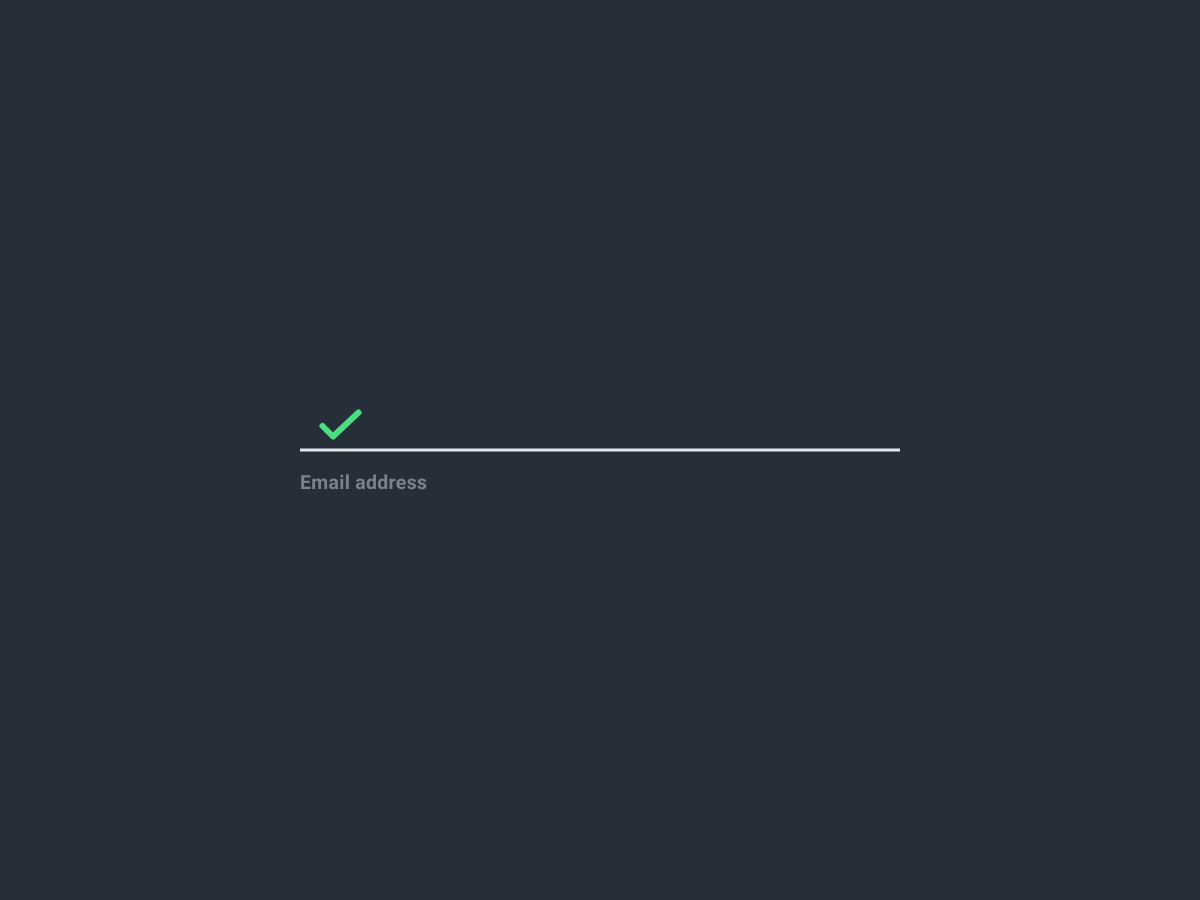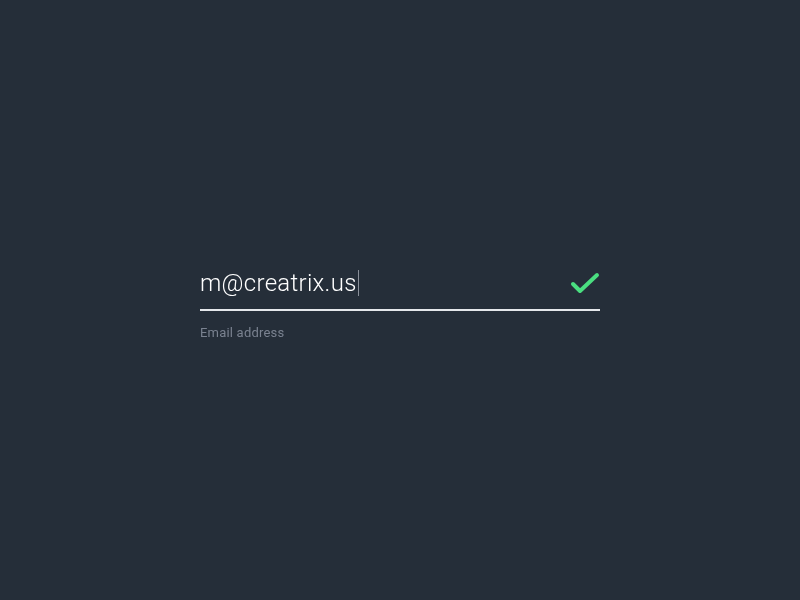--- a/index.html
+++ b/index.html
@@ -40,21 +40,21 @@
     }
     .underline {
       width: 100%;
       height: 2px;
       background-color: #e5e7eb;
       margin-top: 4px;
     }
     .label {
       color: #7a8290;
       font-size: 13px;
-      font-weight: 400;
+      font-weight: 700;
       margin-top: 14px;
       letter-spacing: 0.2px;
     }
     .cursor-bar {
       display: inline-block;
       width: 1px;
       height: 26px;
       background-color: #8a9099;
       vertical-align: middle;
       margin-left: 1px;
@@ -68,24 +68,20 @@
       letter-spacing: 0.3px;
       display: flex;
       align-items: center;
     }
   </style>
 </head>
 <body>
 
 <div class="form-container">
   <div class="input-row">
-    <div class="input-display">
-      <span>m@creatrix.us</span>
-      <span class="cursor-bar"></span>
-    </div>
     <span class="check-icon">
       <svg viewBox="0 0 30 22" fill="none">
         <path d="M3 12 L10 19 L27 3" stroke="#4ade80" stroke-width="4" stroke-linecap="round" stroke-linejoin="round"></path>
       </svg>
     </span>
   </div>
   <div class="underline"></div>
   <div class="label">Email address</div>
 </div>
 

